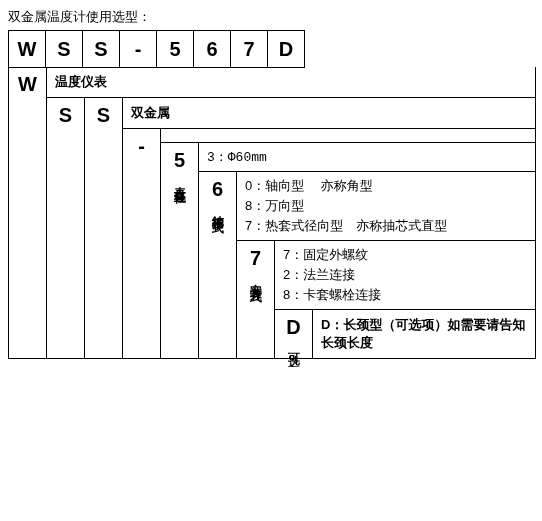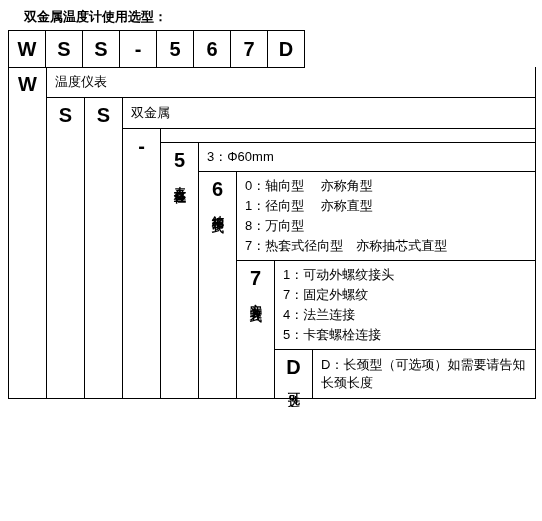--- a/index.html
+++ b/index.html
@@ -4,21 +4,21 @@
 <style>
   * { box-sizing: border-box; }
   body {
     margin: 0;
     padding: 8px;
     font-family: "Microsoft YaHei", "SimSun", sans-serif;
     font-size: 13px;
     color: #000;
     background: #fff;
   }
-  .title { font-weight: bold; margin-bottom: 4px; margin-left: 16px; }
+  .title { font-weight: normal; margin-bottom: 4px; }
   .code-row { display: flex; }
   .code-cell {
     width: 38px; height: 38px;
     border: 1px solid #000;
     display: flex; align-items: center; justify-content: center;
     font-size: 20px; font-weight: bold;
     margin-left: -1px;
   }
   .code-cell:first-child { margin-left: 0; }
   .tree {
@@ -41,25 +41,26 @@
     font-size: 12px; font-weight: bold;
     writing-mode: vertical-rl;
     text-orientation: upright;
     margin-top: 4px;
     letter-spacing: 2px;
   }
   .body { flex: 1; }
   .label {
     padding: 6px 8px;
     border-bottom: 1px solid #000;
+    font-weight: bold;
   }
   .opts { padding: 4px 8px; border-bottom: 1px solid #000; }
   .opt { padding: 1px 0; }
   .opts.last, .label.last { border-bottom: none; }
-  .phi { font-family: Liberation Sans, sans-serif; }
+  .phi { font-family: Liberation Mono, monospace; }
 </style>
 </head>
 <body>
 
 <div class="title">双金属温度计使用选型：</div>
 
 <div class="code-row">
   <div class="code-cell">W</div>
   <div class="code-cell">S</div>
   <div class="code-cell">S</div>
@@ -101,36 +102,34 @@
                       </div>
 
                       <div class="node">
                         <div class="key">
                           <span>6</span>
                           <span class="sub">结构形式</span>
                         </div>
                         <div class="body">
                           <div class="opts">
                             <div class="opt">0：轴向型　 亦称角型</div>
-                            <div class="opt">1：径向型　 亦称直型</div>
                             <div class="opt">8：万向型</div>
                             <div class="opt">7：热套式径向型　亦称抽芯式直型</div>
                           </div>
 
                           <div class="node">
                             <div class="key">
                               <span>7</span>
                               <span class="sub">安装方式</span>
                             </div>
                             <div class="body">
                               <div class="opts">
-                                <div class="opt">1：可动外螺纹接头</div>
                                 <div class="opt">7：固定外螺纹</div>
-                                <div class="opt">4：法兰连接</div>
-                                <div class="opt">5：卡套螺栓连接</div>
+                                <div class="opt">2：法兰连接</div>
+                                <div class="opt">8：卡套螺栓连接</div>
                               </div>
 
                               <div class="node">
                                 <div class="key">
                                   <span>D</span>
                                   <span class="sub">可选</span>
                                 </div>
                                 <div class="body">
                                   <div class="label last">D：长颈型（可选项）如需要请告知长颈长度</div>
                                 </div>

